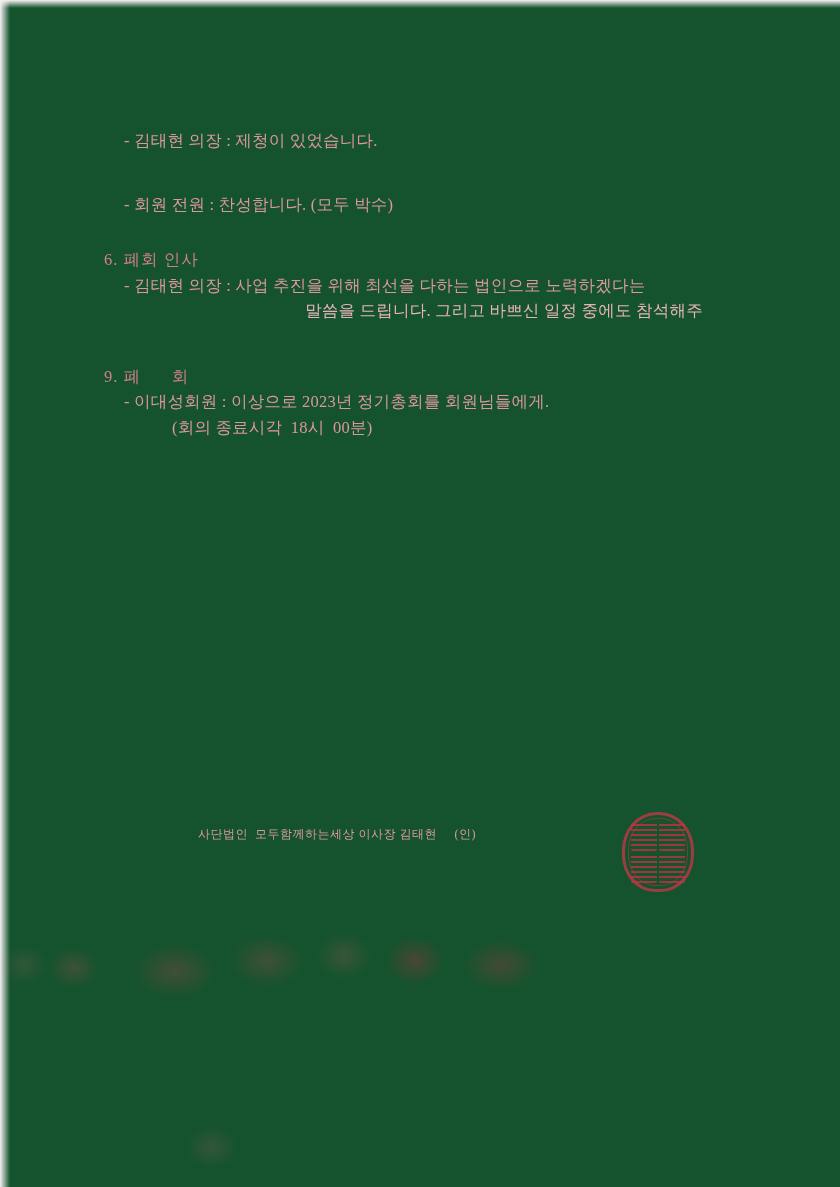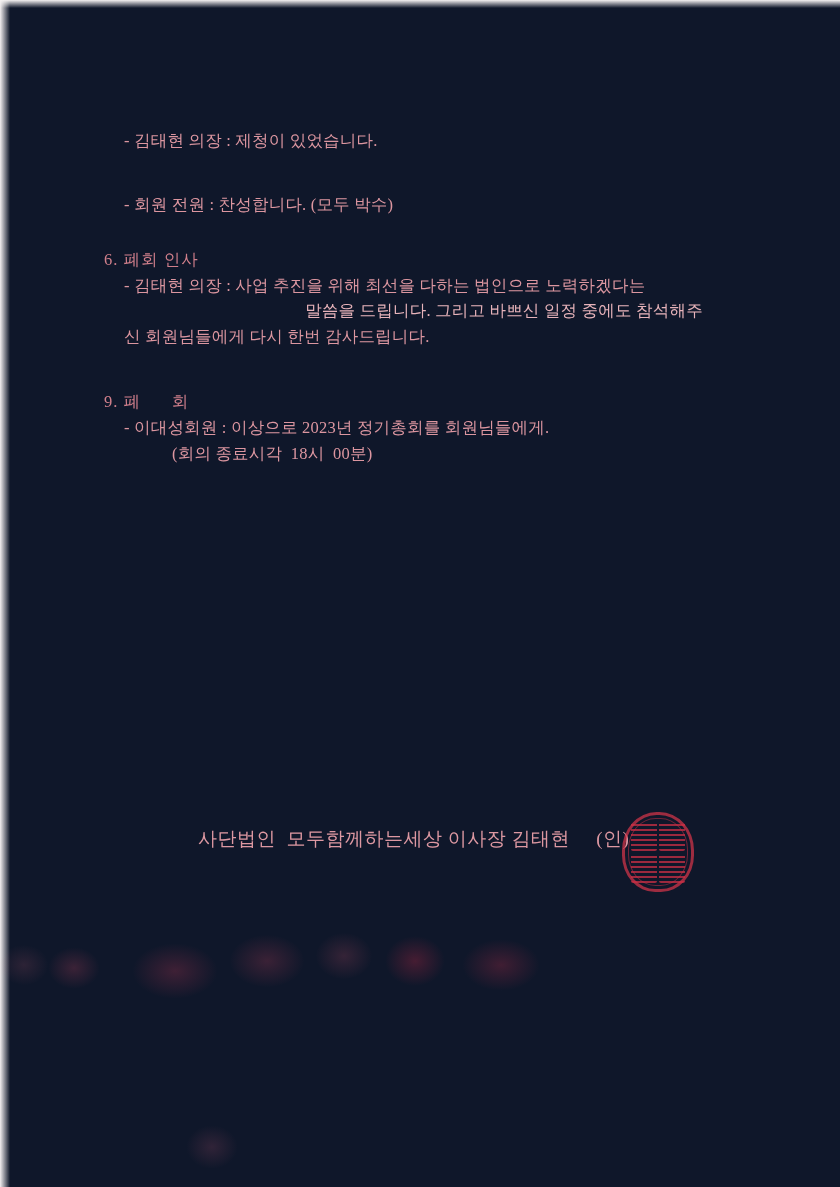--- a/index.html
+++ b/index.html
@@ -12,21 +12,21 @@
     background: #ffffff;
     font-family: "Liberation Serif", serif;
     color: #d98f9a;
     position: relative;
     overflow: hidden;
   }
   
   .page {
     position: absolute;
     inset: 0;
-    background: #0f172a;
+    background: #14532d;
   }
   .page-edge-left {
     position: absolute;
     left: 0; top: 0; bottom: 0;
     width: 10px;
     background: linear-gradient(to right, #f3eff0, rgba(255,255,255,0));
   }
   .page-edge-top {
     position: absolute;
     left: 0; right: 0; top: 0;
@@ -77,21 +77,21 @@
 
   .faded {
     color: #e7b3ba;
     text-align: center;
   }
 
   .signature {
     position: absolute;
     left: 198px;
     top: 826px;
-    font-size: 19px;
+    font-size: 12px;
     color: #dd98a2;
     letter-spacing: 0.5px;
     white-space: pre;
   }
 
   
   .seal {
     position: absolute;
     left: 622px;
     top: 812px;
@@ -178,21 +178,20 @@
     <div class="gap-sm"></div>
 
     <div class="line dash-line">- 회원 전원 : 찬성합니다. (모두 박수)</div>
 
     <div class="gap-md"></div>
 
     <div class="line section-head">6. 폐회 인사</div>
 
     <div class="line hang">- 김태현 의장 : 사업 추진을 위해 최선을 다하는 법인으로 노력하겠다는</div>
     <div class="line hang-cont faded">말씀을 드립니다. 그리고 바쁘신 일정 중에도 참석해주</div>
-    <div class="line hang">신 회원님들에게 다시 한번 감사드립니다.</div>
 
     <div class="gap-lg"></div>
 
     <div class="line section-head">9. 폐      회</div>
 
     <div class="line hang">- 이대성회원 : 이상으로 2023년 정기총회를 회원님들에게.</div>
     <div class="line sub-indent">(회의 종료시각  18시  00분)</div>
 
   </div>
 

